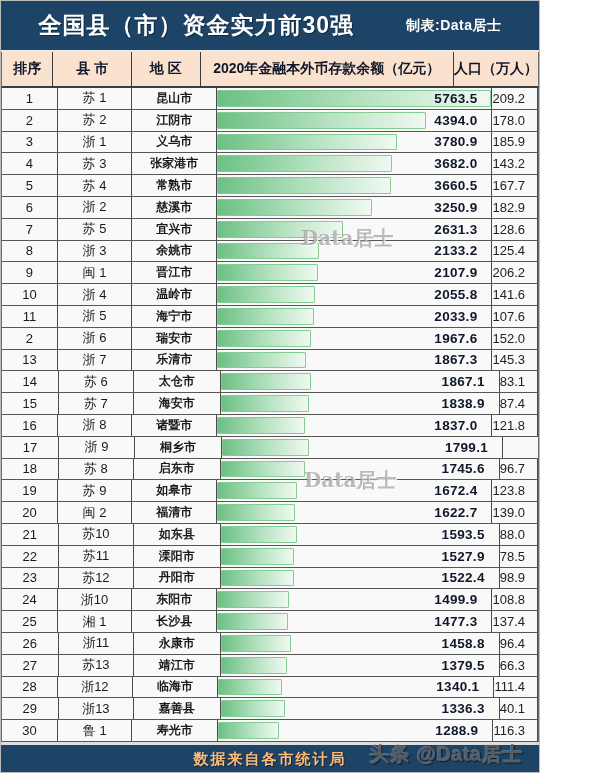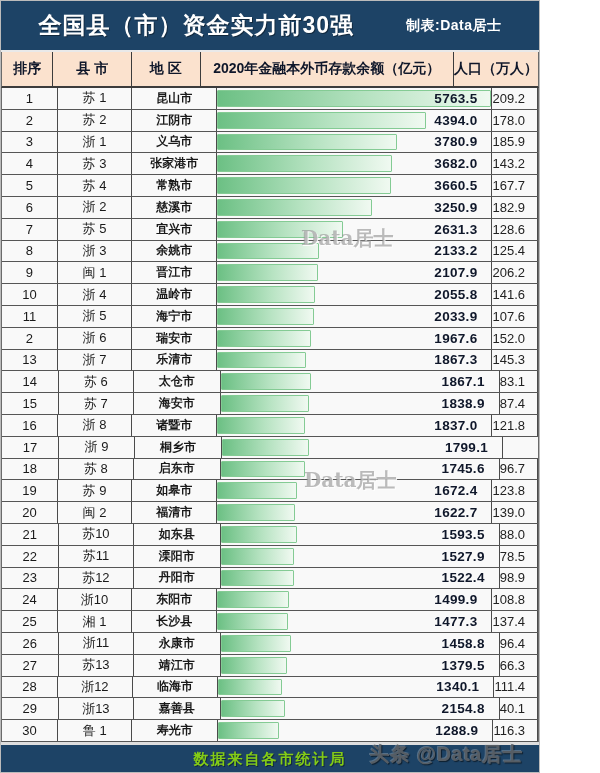--- a/index.html
+++ b/index.html
@@ -60,21 +60,21 @@
   .val {
     position:relative; z-index:2; font-weight:bold; font-size:13.5px;
     color:#0f172a; padding-right:14px; letter-spacing:.3px;
   }
   
   .footer {
     height:32px; background:#1d4366; border-top:3px solid #dedede;
     display:flex; align-items:center; justify-content:center;
   }
   .footer .source {
-    color:#84cc16; font-weight:bold; font-size:15px; letter-spacing:2px;
+    color:#fdba74; font-weight:bold; font-size:15px; letter-spacing:2px;
     text-shadow:1px 1px 0 rgba(0,0,0,.4);
   }
   
   .wm-mid {
     position:absolute; z-index:5; font-family:"DejaVu Serif", serif;
     font-size:20px; font-weight:bold; color:rgba(145,145,145,.62);
     text-shadow:1px 1px 0 rgba(255,255,255,.85); pointer-events:none;
   }
   .wm-mid.one { left:300px; top:224px; }
   .wm-mid.two { left:303px; top:466px; }
@@ -296,21 +296,21 @@
         <div class="cell rank w-rank">28</div>
         <div class="cell region w-region">浙12</div>
         <div class="cell city w-city">临海市</div>
         <div class="cell value w-value"><div class="bar" style="width:23.25%"></div><span class="val">1340.1</span></div>
         <div class="cell pop w-pop">111.4</div>
       </div>
       <div class="row">
         <div class="cell rank w-rank">29</div>
         <div class="cell region w-region">浙13</div>
         <div class="cell city w-city">嘉善县</div>
-        <div class="cell value w-value"><div class="bar" style="width:23.19%"></div><span class="val">2154.8</span></div>
+        <div class="cell value w-value"><div class="bar" style="width:23.19%"></div><span class="val">1336.3</span></div>
         <div class="cell pop w-pop">40.1</div>
       </div>
       <div class="row">
         <div class="cell rank w-rank">30</div>
         <div class="cell region w-region">鲁 1</div>
         <div class="cell city w-city">寿光市</div>
         <div class="cell value w-value"><div class="bar" style="width:22.36%"></div><span class="val">1288.9</span></div>
         <div class="cell pop w-pop">116.3</div>
       </div>
     </div>

